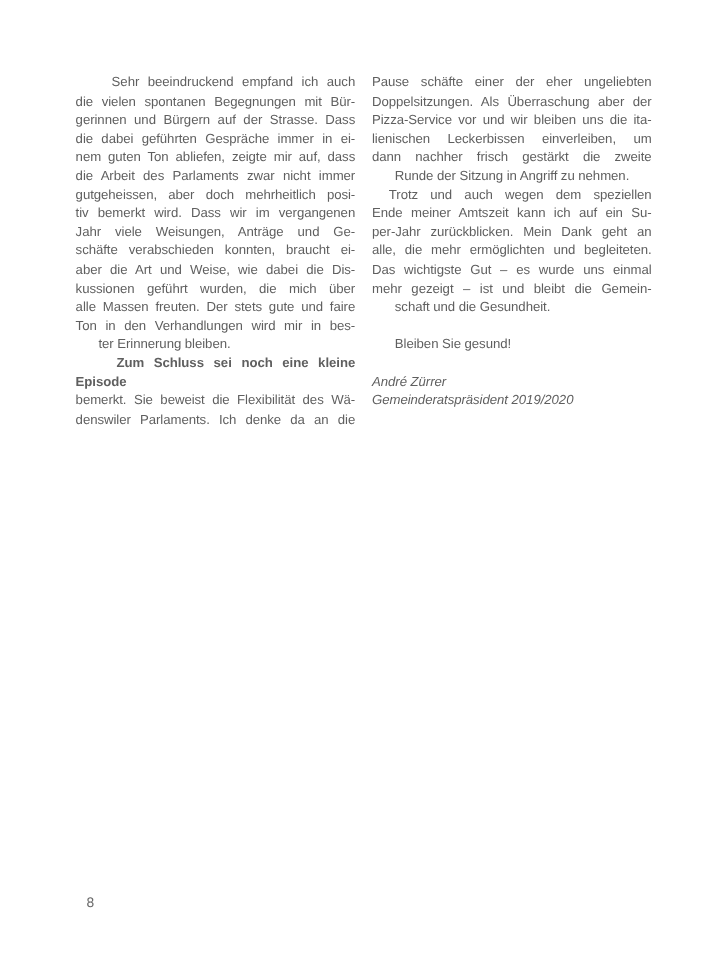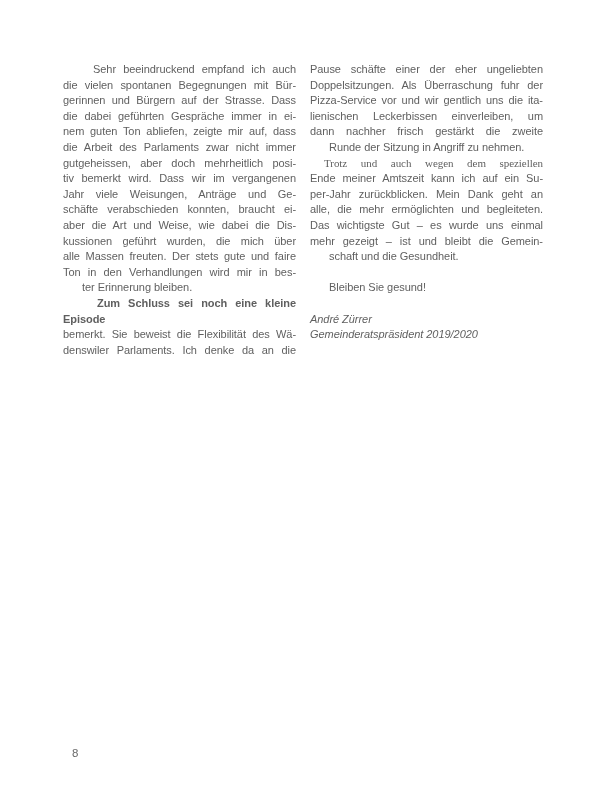--- a/index.html
+++ b/index.html
@@ -75,28 +75,28 @@
       </div>
       <div class="paragraph">
         <div class="line line-justify" style="text-indent: 34px; font-weight: bold;">Zum Schluss sei noch eine kleine Episode</div>
         <div class="line line-justify">bemerkt. Sie beweist die Flexibilität des Wä-</div>
         <div class="line line-justify">denswiler Parlaments. Ich denke da an die</div>
       </div>
     </div>
   <div id="col-right" class="col">
       <div class="paragraph">
         <div class="line line-justify">Pause schäfte einer der eher ungeliebten</div>
-        <div class="line line-justify">Doppelsitzungen. Als Überraschung fuhr der</div>
-        <div class="line line-justify">Pizza-Service vor und wir gentlich uns die ita-</div>
+        <div class="line line-justify">Doppelsitzungen. Als Überraschung aber der</div>
+        <div class="line line-justify">Pizza-Service vor und wir bleiben uns die ita-</div>
         <div class="line line-justify">lienischen Leckerbissen einverleiben, um</div>
         <div class="line line-justify">dann nachher frisch gestärkt die zweite</div>
         <div class="line line-left">Runde der Sitzung in Angriff zu nehmen.</div>
       </div>
       <div class="paragraph">
-        <div class="line line-justify" style="text-indent: 14px; font-family: Liberation Serif, serif;">Trotz und auch wegen dem speziellen</div>
+        <div class="line line-justify" style="text-indent: 14px;">Trotz und auch wegen dem speziellen</div>
         <div class="line line-justify">Ende meiner Amtszeit kann ich auf ein Su-</div>
         <div class="line line-justify">per-Jahr zurückblicken. Mein Dank geht an</div>
         <div class="line line-justify">alle, die mehr ermöglichten und begleiteten.</div>
         <div class="line line-justify">Das wichtigste Gut – es wurde uns einmal</div>
         <div class="line line-justify">mehr gezeigt – ist und bleibt die Gemein-</div>
         <div class="line line-left">schaft und die Gesundheit.</div>
       </div>
       <div class="paragraph space-before">
         <div class="line line-left">Bleiben Sie gesund!</div>
       </div>

